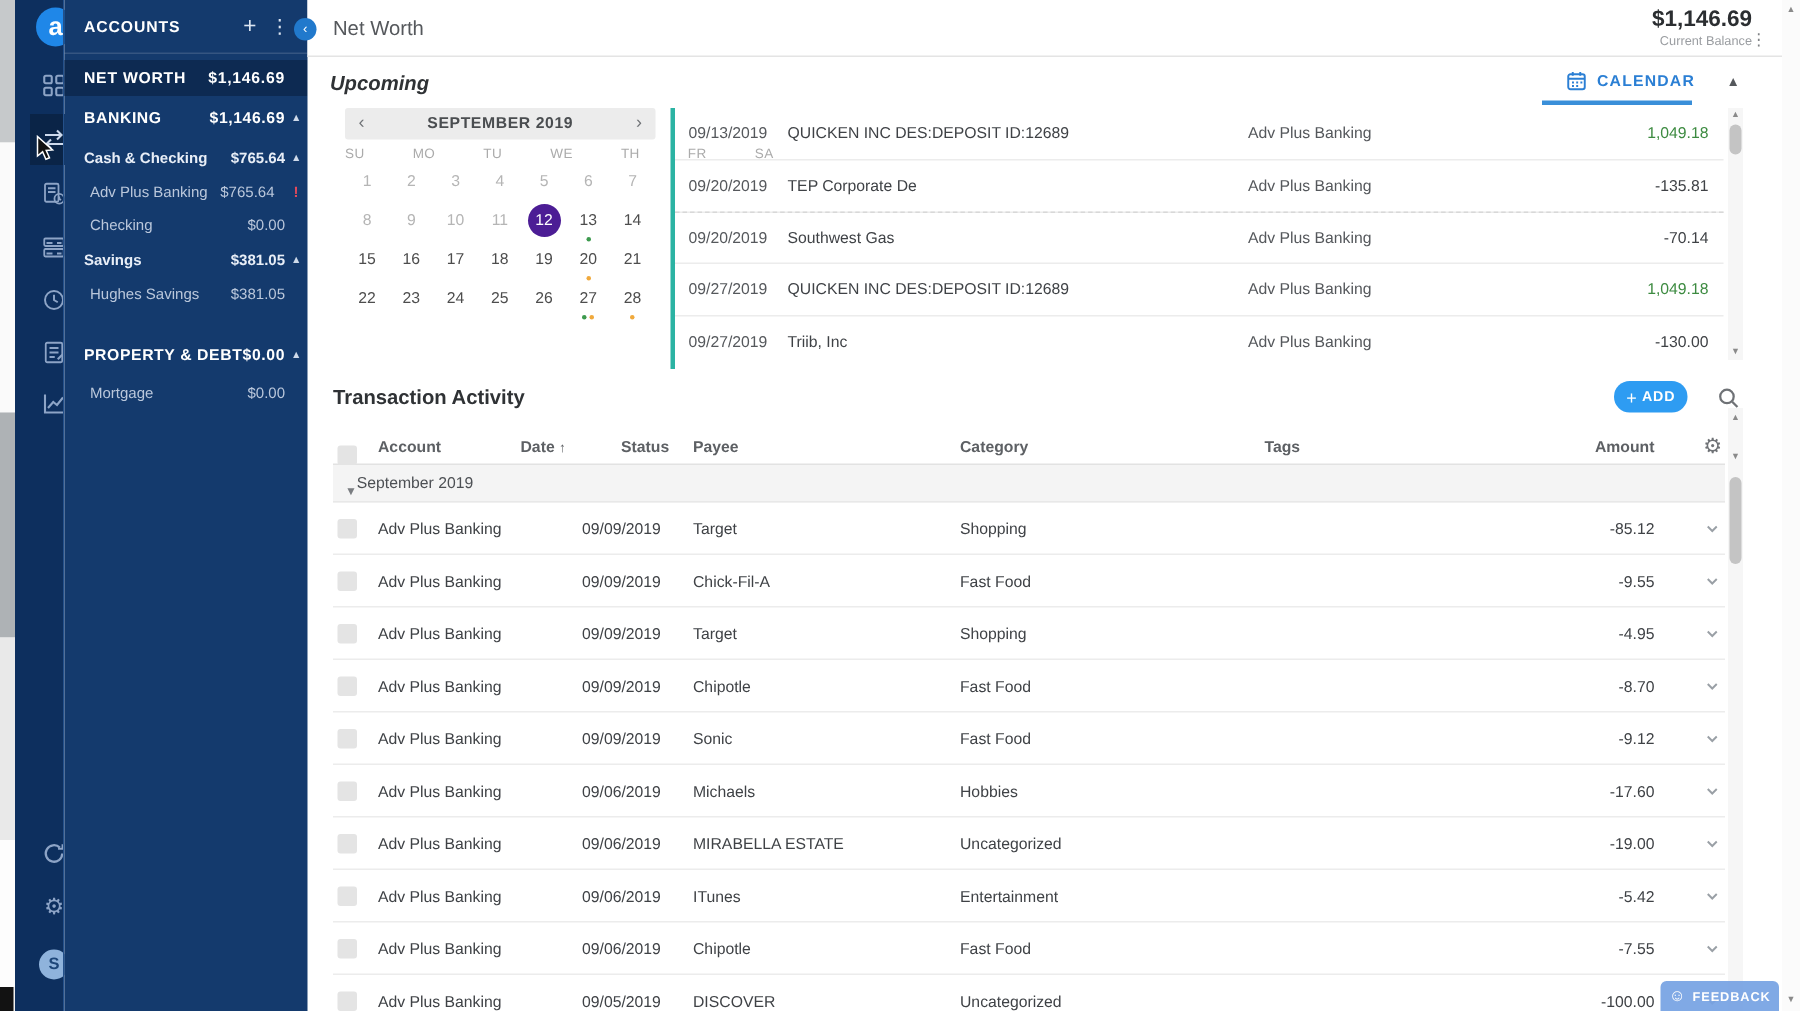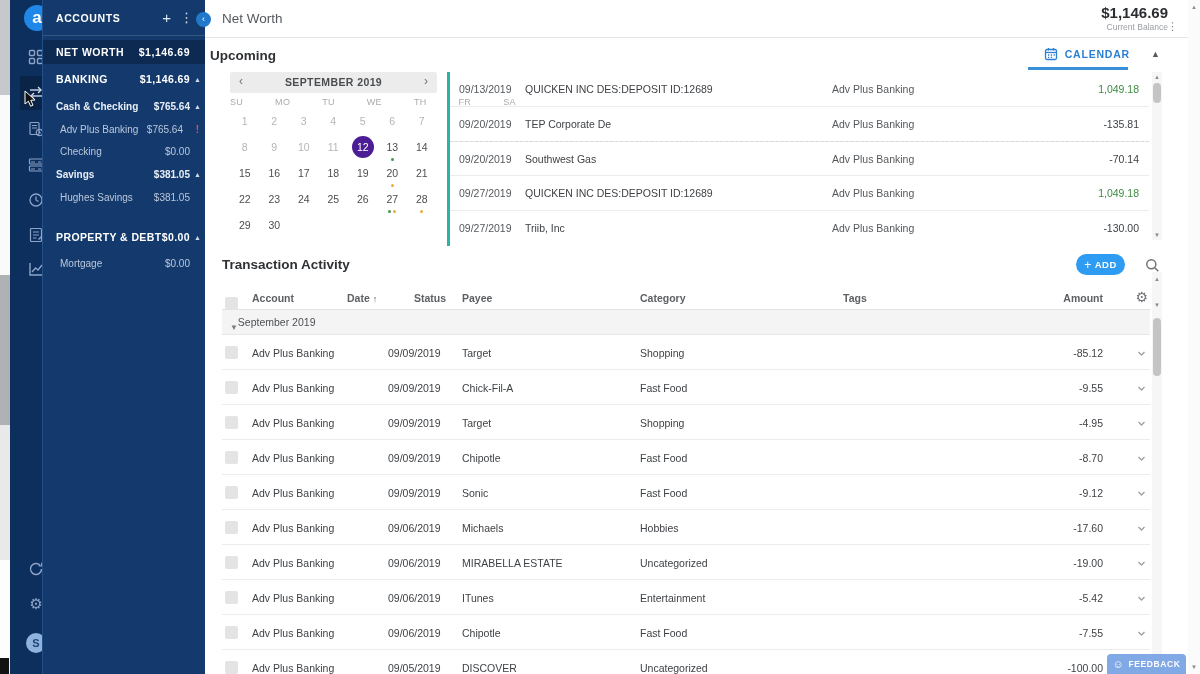--- a/index.html
+++ b/index.html
@@ -64,21 +64,21 @@
   .main { position:absolute; left:205px; top:0; width:995px; height:674px; background:#fff; }
   .main-header { position:absolute; left:0; top:0; width:995px; height:38px; background:#fff;
                  border-bottom:1px solid #e4e4e4; }
   .page-title { position:absolute; left:17px; top:11px; font-size:13.5px; color:#55585c; }
   .balance-wrap { position:absolute; right:32px; top:4px; text-align:right; }
   .balance-amount { font-size:15px; font-weight:bold; color:#2b2e31; }
   .balance-label { font-size:8.5px; color:#9a9da1; margin-top:1px; }
   .balance-menu { position:absolute; right:22px; top:20px; font-size:11px; color:#808386; }
 
   .section-title { font-size:13.5px; font-weight:bold; color:#2f3235; }
-  .upcoming-title { position:absolute; left:5px; top:48px; }
+  .upcoming-title { position:absolute; left:15px; top:48px;font-style:italic; }
   .cal-tab { position:absolute; right:70px; top:47px; color:#2b7fd4; font-size:10.5px;
              font-weight:bold; letter-spacing:.8px; display:flex; align-items:center; gap:7px; }
   .cal-tab svg { display:block; }
   .tab-underline { position:absolute; left:823px; top:67px; width:100px; height:3px; background:#3a8fd9; }
   .sec-collapse { position:absolute; right:40px; top:49px; font-size:9px; color:#55585c; }
 
   
   .calendar { position:absolute; left:25px; top:72px; width:207px; }
   .cal-header { position:relative; height:21px; background:#ececec; border-radius:2px; }
   .cal-month { position:absolute; left:0; right:0; top:4px; text-align:center; font-size:10.5px;
@@ -375,29 +375,20 @@
           </div>
           <div class="cal-week">
             <span class="cal-day"><span class="day-num">22</span></span>
             <span class="cal-day"><span class="day-num">23</span></span>
             <span class="cal-day"><span class="day-num">24</span></span>
             <span class="cal-day"><span class="day-num">25</span></span>
             <span class="cal-day"><span class="day-num">26</span></span>
             <span class="cal-day"><span class="day-num">27</span><span class="dots"><span class="dot green"></span><span class="dot orange"></span></span></span>
             <span class="cal-day"><span class="day-num">28</span><span class="dots"><span class="dot orange"></span></span></span>
           </div>
-          <div class="cal-week">
-            <span class="cal-day"><span class="day-num">29</span></span>
-            <span class="cal-day"><span class="day-num">30</span></span>
-            <span class="cal-day"><span class="day-num"></span></span>
-            <span class="cal-day"><span class="day-num"></span></span>
-            <span class="cal-day"><span class="day-num"></span></span>
-            <span class="cal-day"><span class="day-num"></span></span>
-            <span class="cal-day"><span class="day-num"></span></span>
-          </div>
         </div>
     </div>
 
     <div class="up-list">
         <div class="up-row">
         <span class="up-date">09/13/2019</span>
         <span class="up-payee">QUICKEN INC DES:DEPOSIT ID:12689</span>
         <span class="up-account">Adv Plus Banking</span>
         <span class="up-amount pos">1,049.18</span>
       </div>

